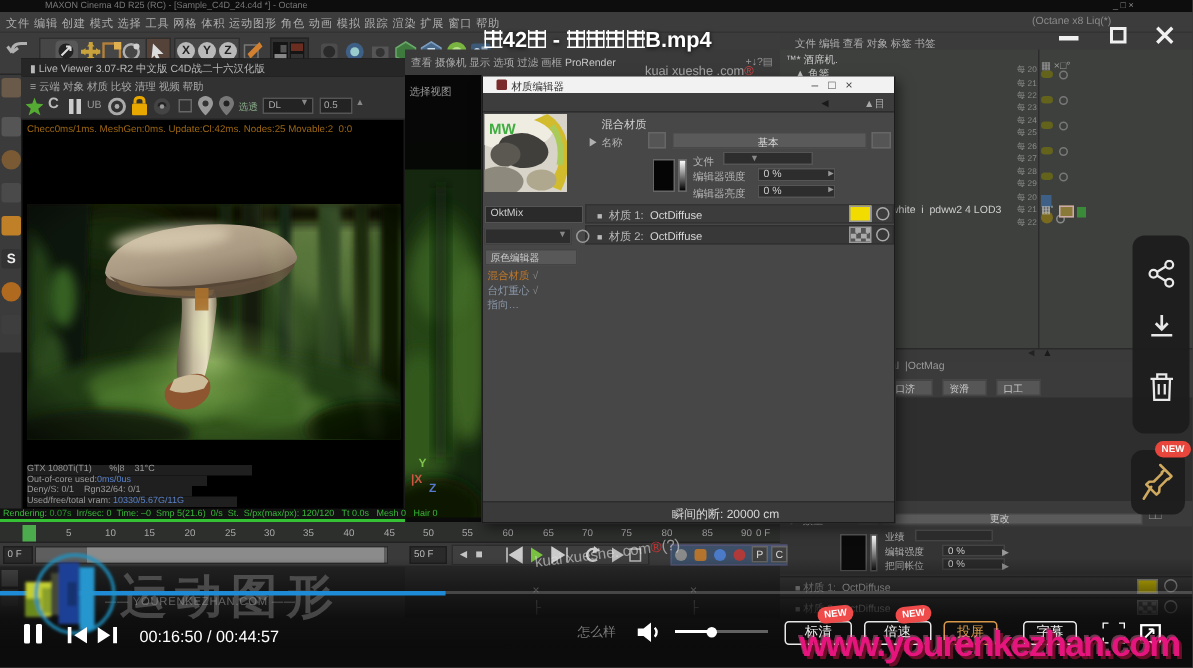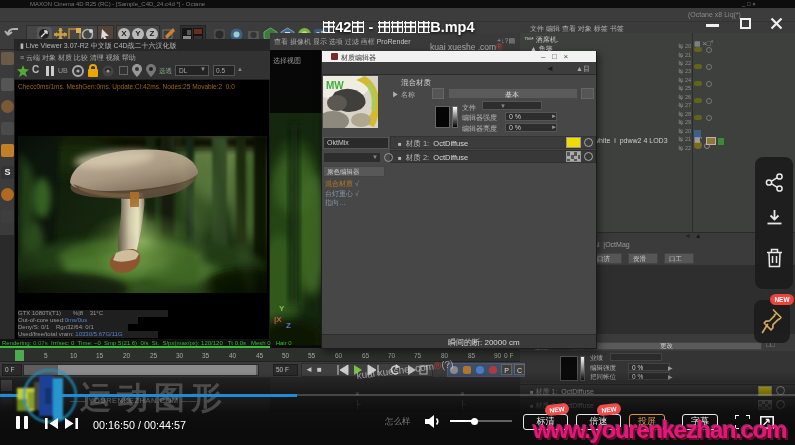--- a/index.html
+++ b/index.html
@@ -12,20 +12,21 @@
  linear-gradient(#fff,#fff) 5.5px 0px/1.6px 12.5px no-repeat,
  linear-gradient(#fff,#fff) 0.5px 0px/1.2px 12.5px no-repeat,
  linear-gradient(#fff,#fff) 10.8px 0px/1.2px 12.5px no-repeat}
 </style></head><body>
 <div id="stage">
 
 <div class="abs" style="left:0;top:0;width:795px;height:8px;background:#0d0d0d"></div>
 <div class="t" style="left:30px;top:1px;font-size:6px;color:#777">MAXON Cinema 4D R25 (RC) - [Sample_C4D_24.c4d *] - Octane</div>
 <div class="t" style="left:742px;top:1px;font-size:6px;color:#888">_  □  ×</div>
 <div class="abs" style="left:0;top:8px;width:795px;height:14px;background:#3c3c3c;border-bottom:1px solid #333"></div>
+<div class="t" style="left:4px;top:11px;font-size:7.5px;color:#aeaeae;letter-spacing:0.5px">文件 编辑 创建 模式 选择 工具 网格 体积 运动图形 角色 动画 模拟 跟踪 渲染 扩展 窗口 帮助</div>
 <div class="t" style="left:688px;top:11px;font-size:7px;color:#8a8a8a">(Octane x8 Liq(*)</div>
 <div class="abs" style="left:0;top:22px;width:795px;height:28px;background:#3c3c3c;border-bottom:1px solid #272727"></div>
 
 <div id="toolbar">
 <svg class="abs" style="left:4px;top:26px" width="20" height="18" viewBox="0 0 20 18">
         <path d="M4 9 Q4 3 10 3 L14 3 M4 9 L1 5 M4 9 L8 6" stroke="#b0b0b0" stroke-width="2" fill="none"></path>
       </svg>
 <div class="abs" style="left:26px;top:25px;width:88px;height:21px;background:#464646;border:1px solid #2e2e2e"></div>
 <div class="abs" style="left:37px;top:27px;width:15px;height:16px;background:#585858;border-radius:3px"></div>
 <svg class="abs" style="left:38px;top:28px" width="13" height="13">

